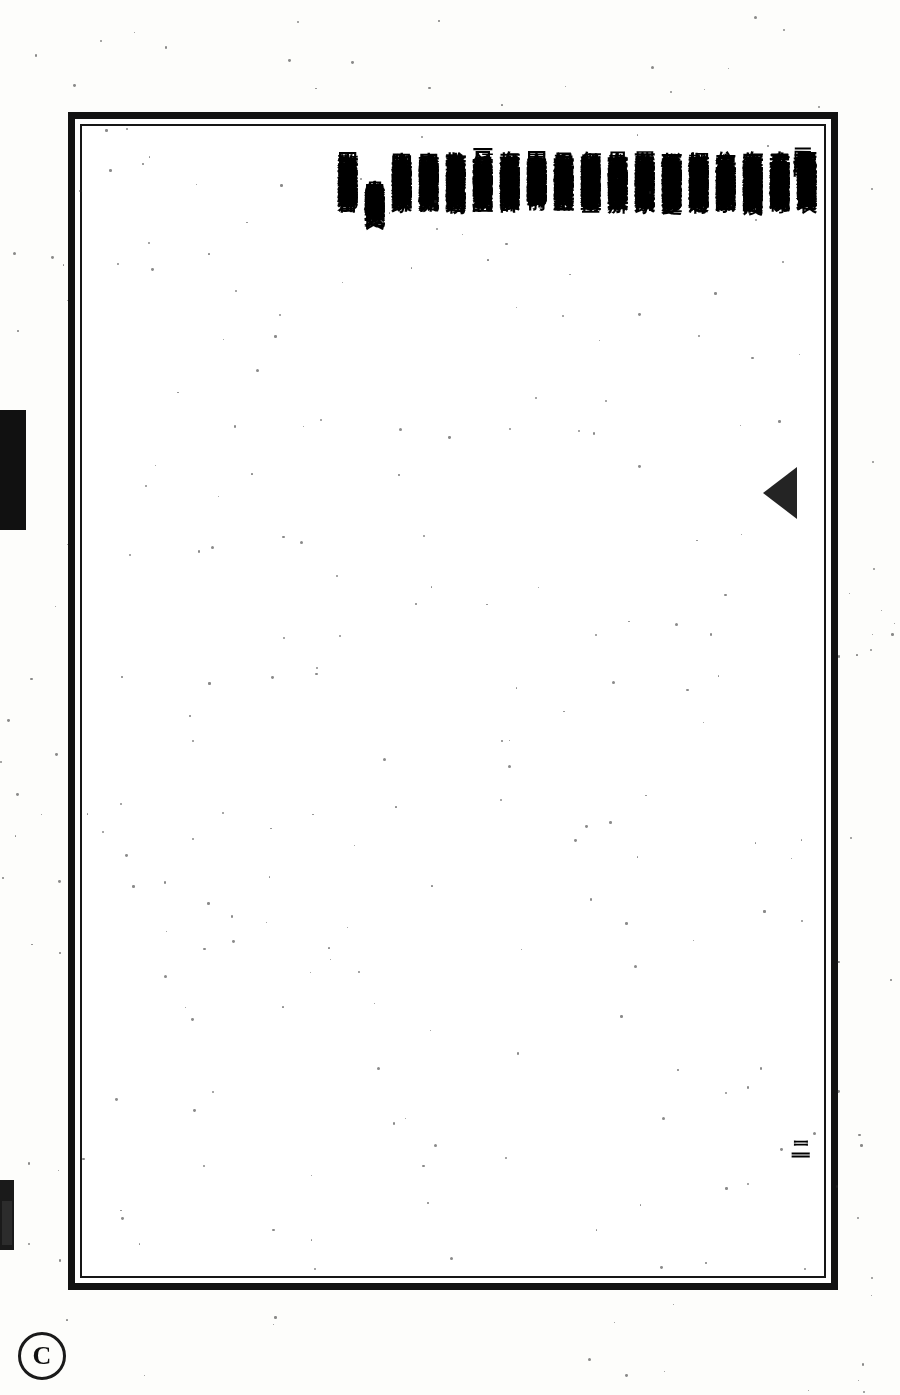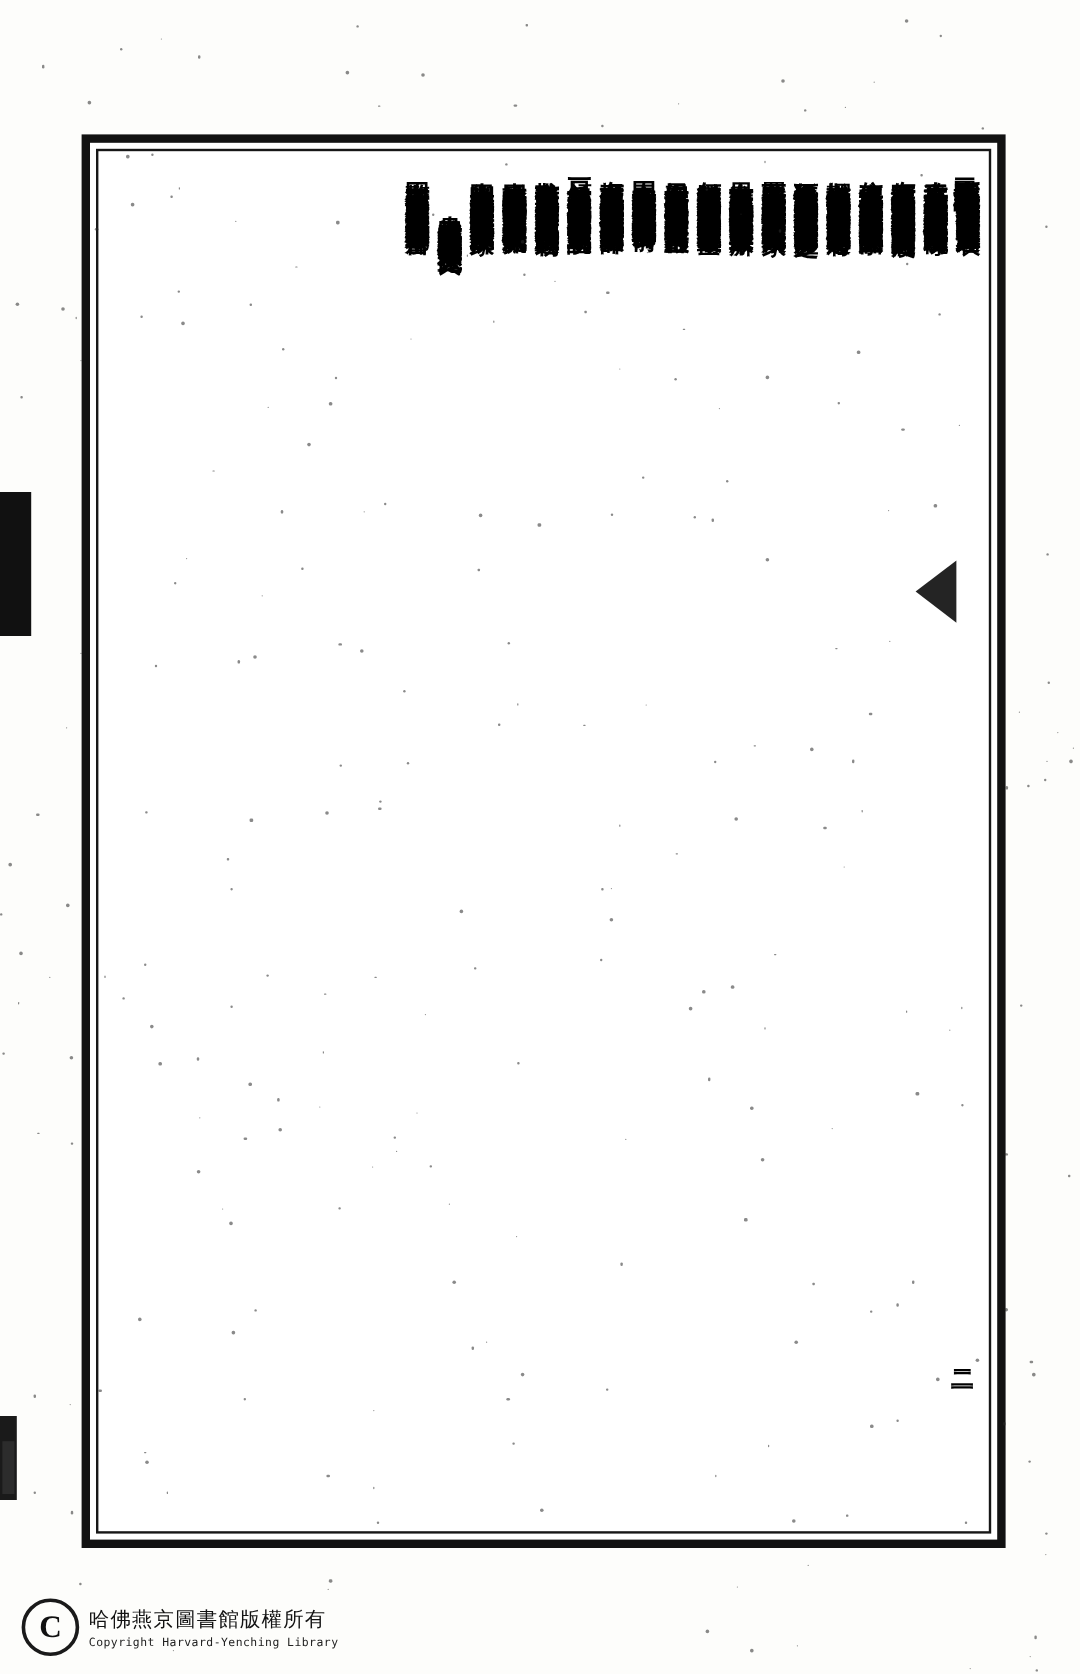--- a/index.html
+++ b/index.html
@@ -231,24 +231,20 @@
       <div class="col">甫敬有妻尹氏胞兄尹上卿乃二甲進士出身官拜兩台御史是日在朝見奏此事驚得魂不附體及其退朝</div>
       <div class="col">上轎回府見夫人程氏並女把鬮告甫未迎接當下尹上卿乃下公服夫人問曰老爺退朝何事如此慌張尹</div>
       <div class="col">上卿即唤夫人女把同上書房細訴征婚事體說明夫人失色曰似此姑娘命休矣如何是好尹上卿曰家姊</div>
       <div class="col short">夫定是被倖受禁誓無降番歐案但欲左右往可憫家姑黑作刀頭之鬼程氏</div>
       <div class="col">大驚曰老爺何不保姑夫决無歸降尹上卿曰山東巡撫表章具奏就是叛逆怎好保奏今已好修下密書那</div>
     </div>
   </div>
 
   <div id="stamp">
     <div id="stamp-seal">C</div>
-    <div id="stamp-text">
-      <div id="stamp-cjk">哈佛燕京圖書館版權所有</div>
-      <div id="stamp-latin">Copyright Harvard-Yenching Library</div>
-    </div>
   </div>
 
 <div class="speckle" style="width: 2.53552px; height: 2.53552px; left: 725.413px; top: 1187.32px;"></div>
     <div class="speckle" style="width: 2.99677px; height: 2.99677px; left: 51.3739px; top: 256.221px;"></div>
     <div class="speckle" style="width: 2.55766px; height: 2.55766px; left: 422.885px; top: 534.703px;"></div>
     <div class="speckle" style="width: 2.22852px; height: 2.22852px; left: 516.707px; top: 1052.33px;"></div>
     <div class="speckle" style="width: 2.65512px; height: 2.65512px; left: 420.703px; top: 135.817px;"></div>
     <div class="speckle" style="width: 1.00977px; height: 1.00977px; left: 739.658px; top: 425.129px;"></div>
     <div class="speckle" style="width: 2.38767px; height: 2.38767px; left: 428.155px; top: 87.1014px;"></div>
     <div class="speckle" style="width: 1.75087px; height: 1.75087px; left: 66.106px; top: 1319.23px;"></div>

